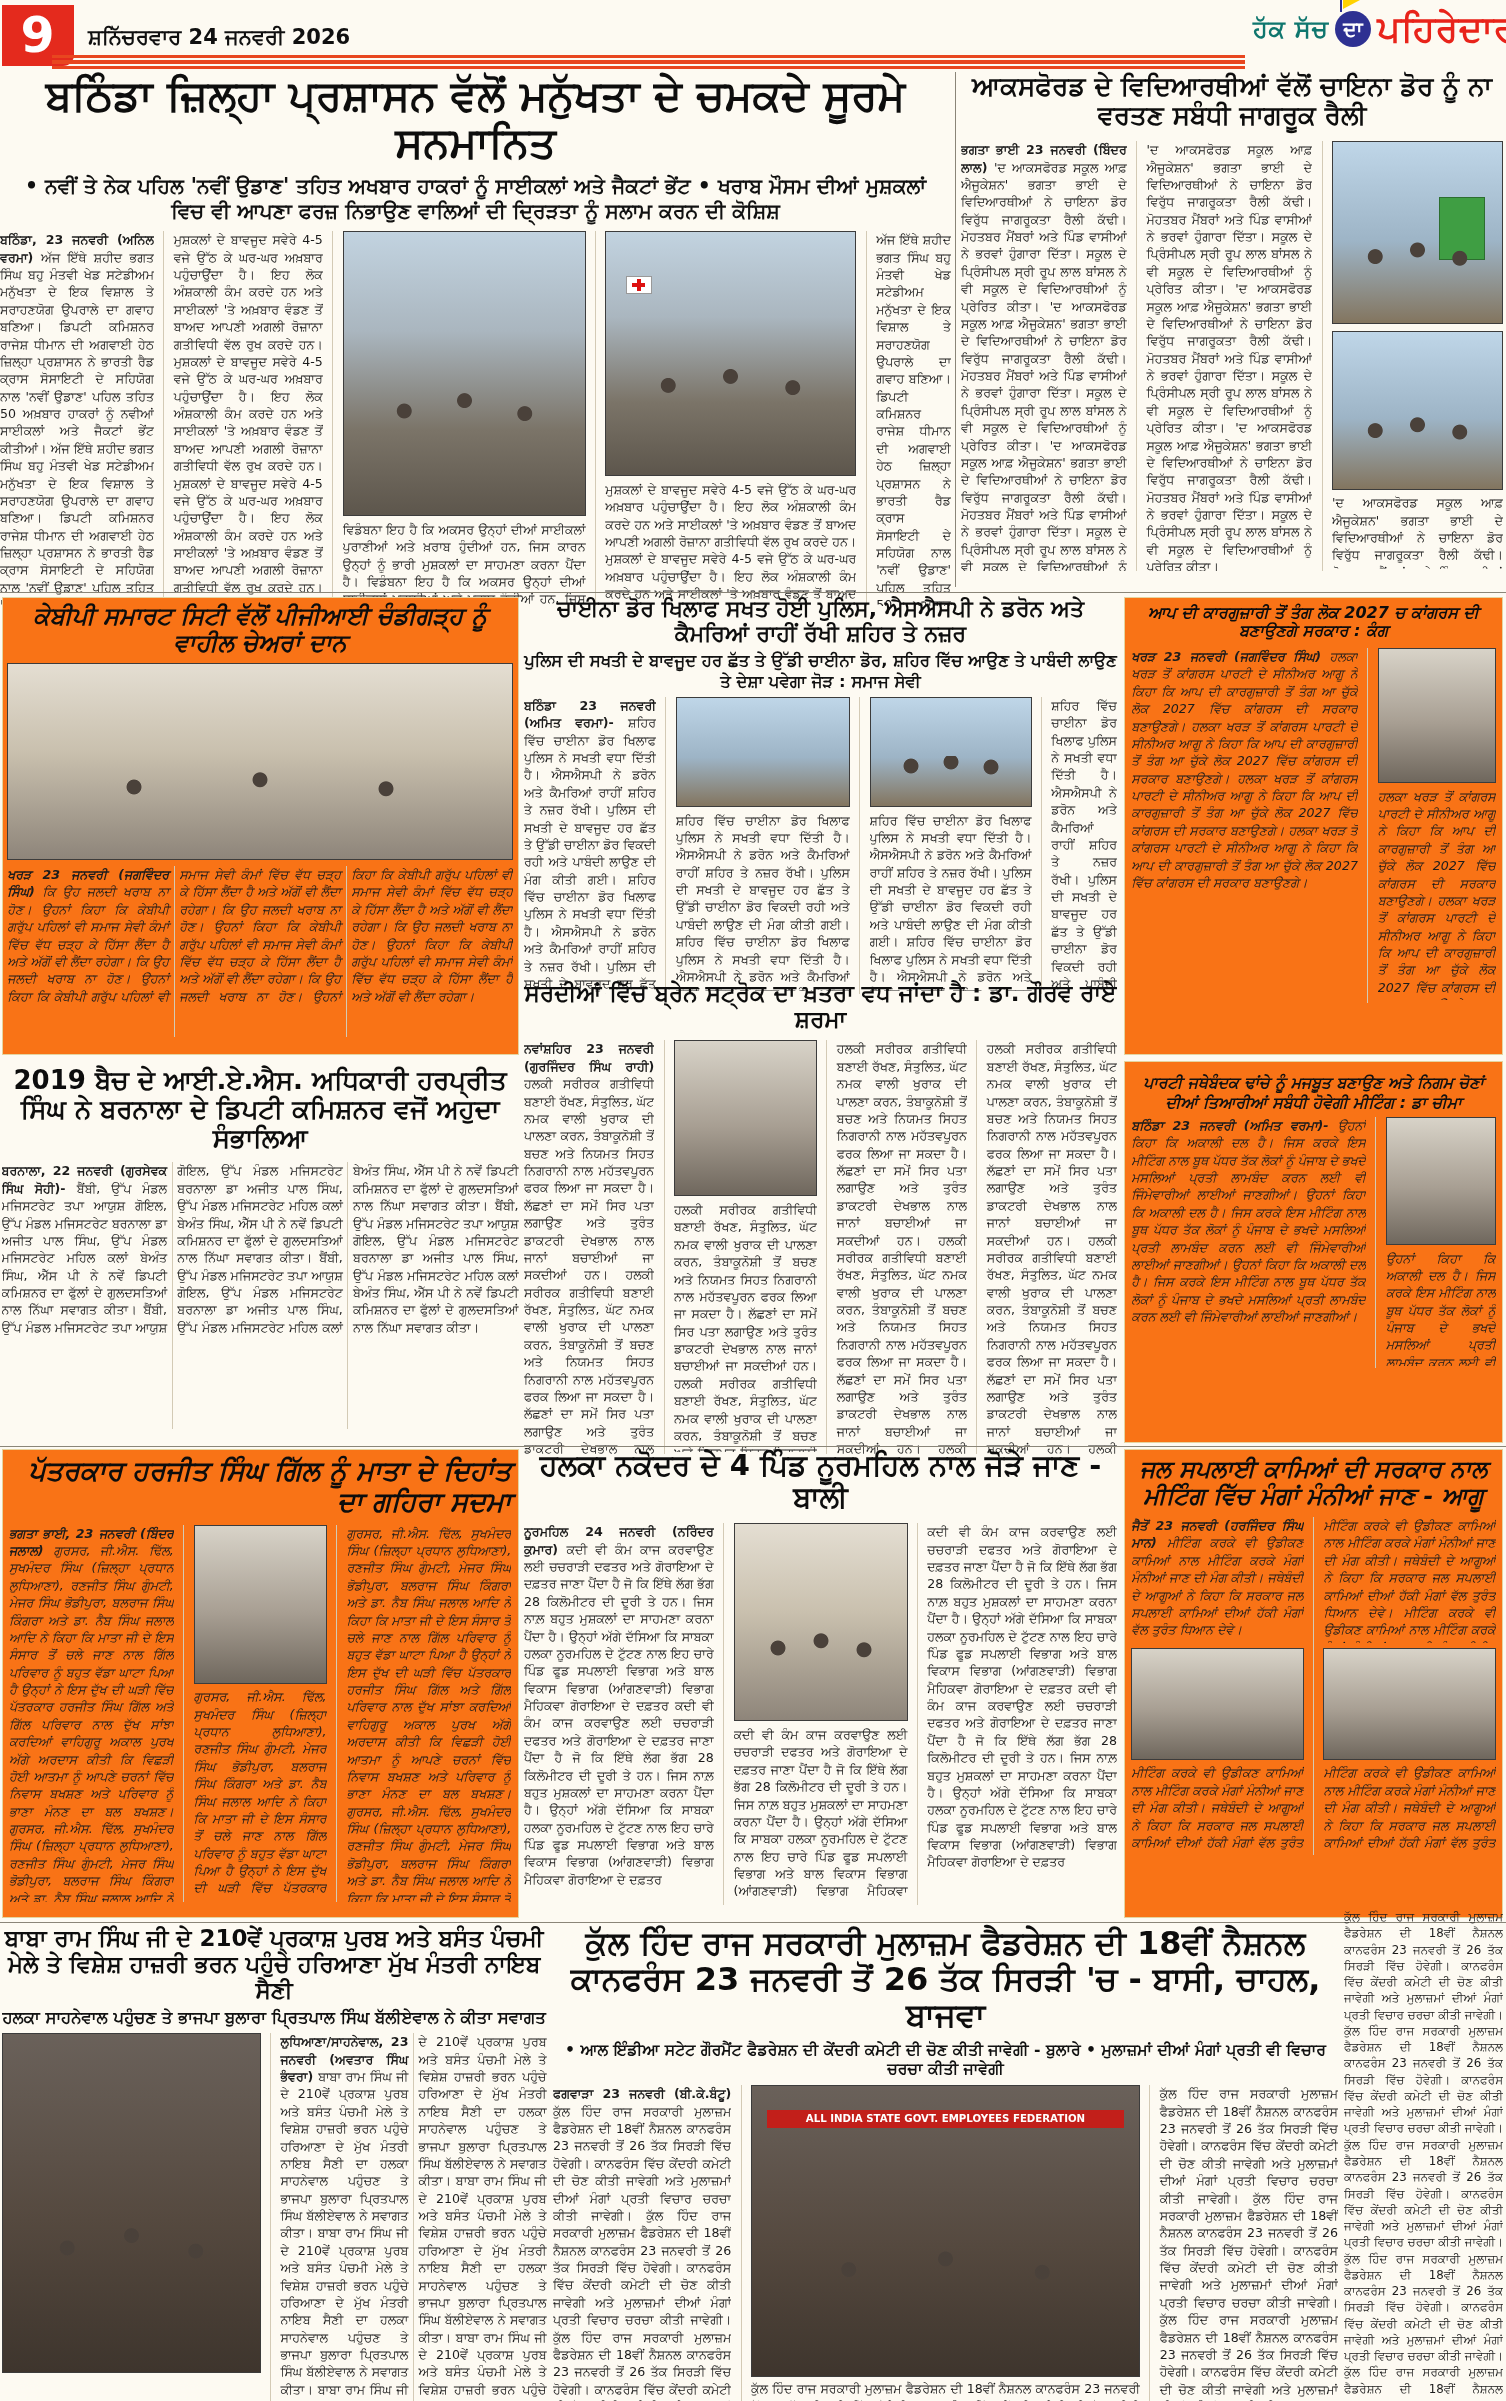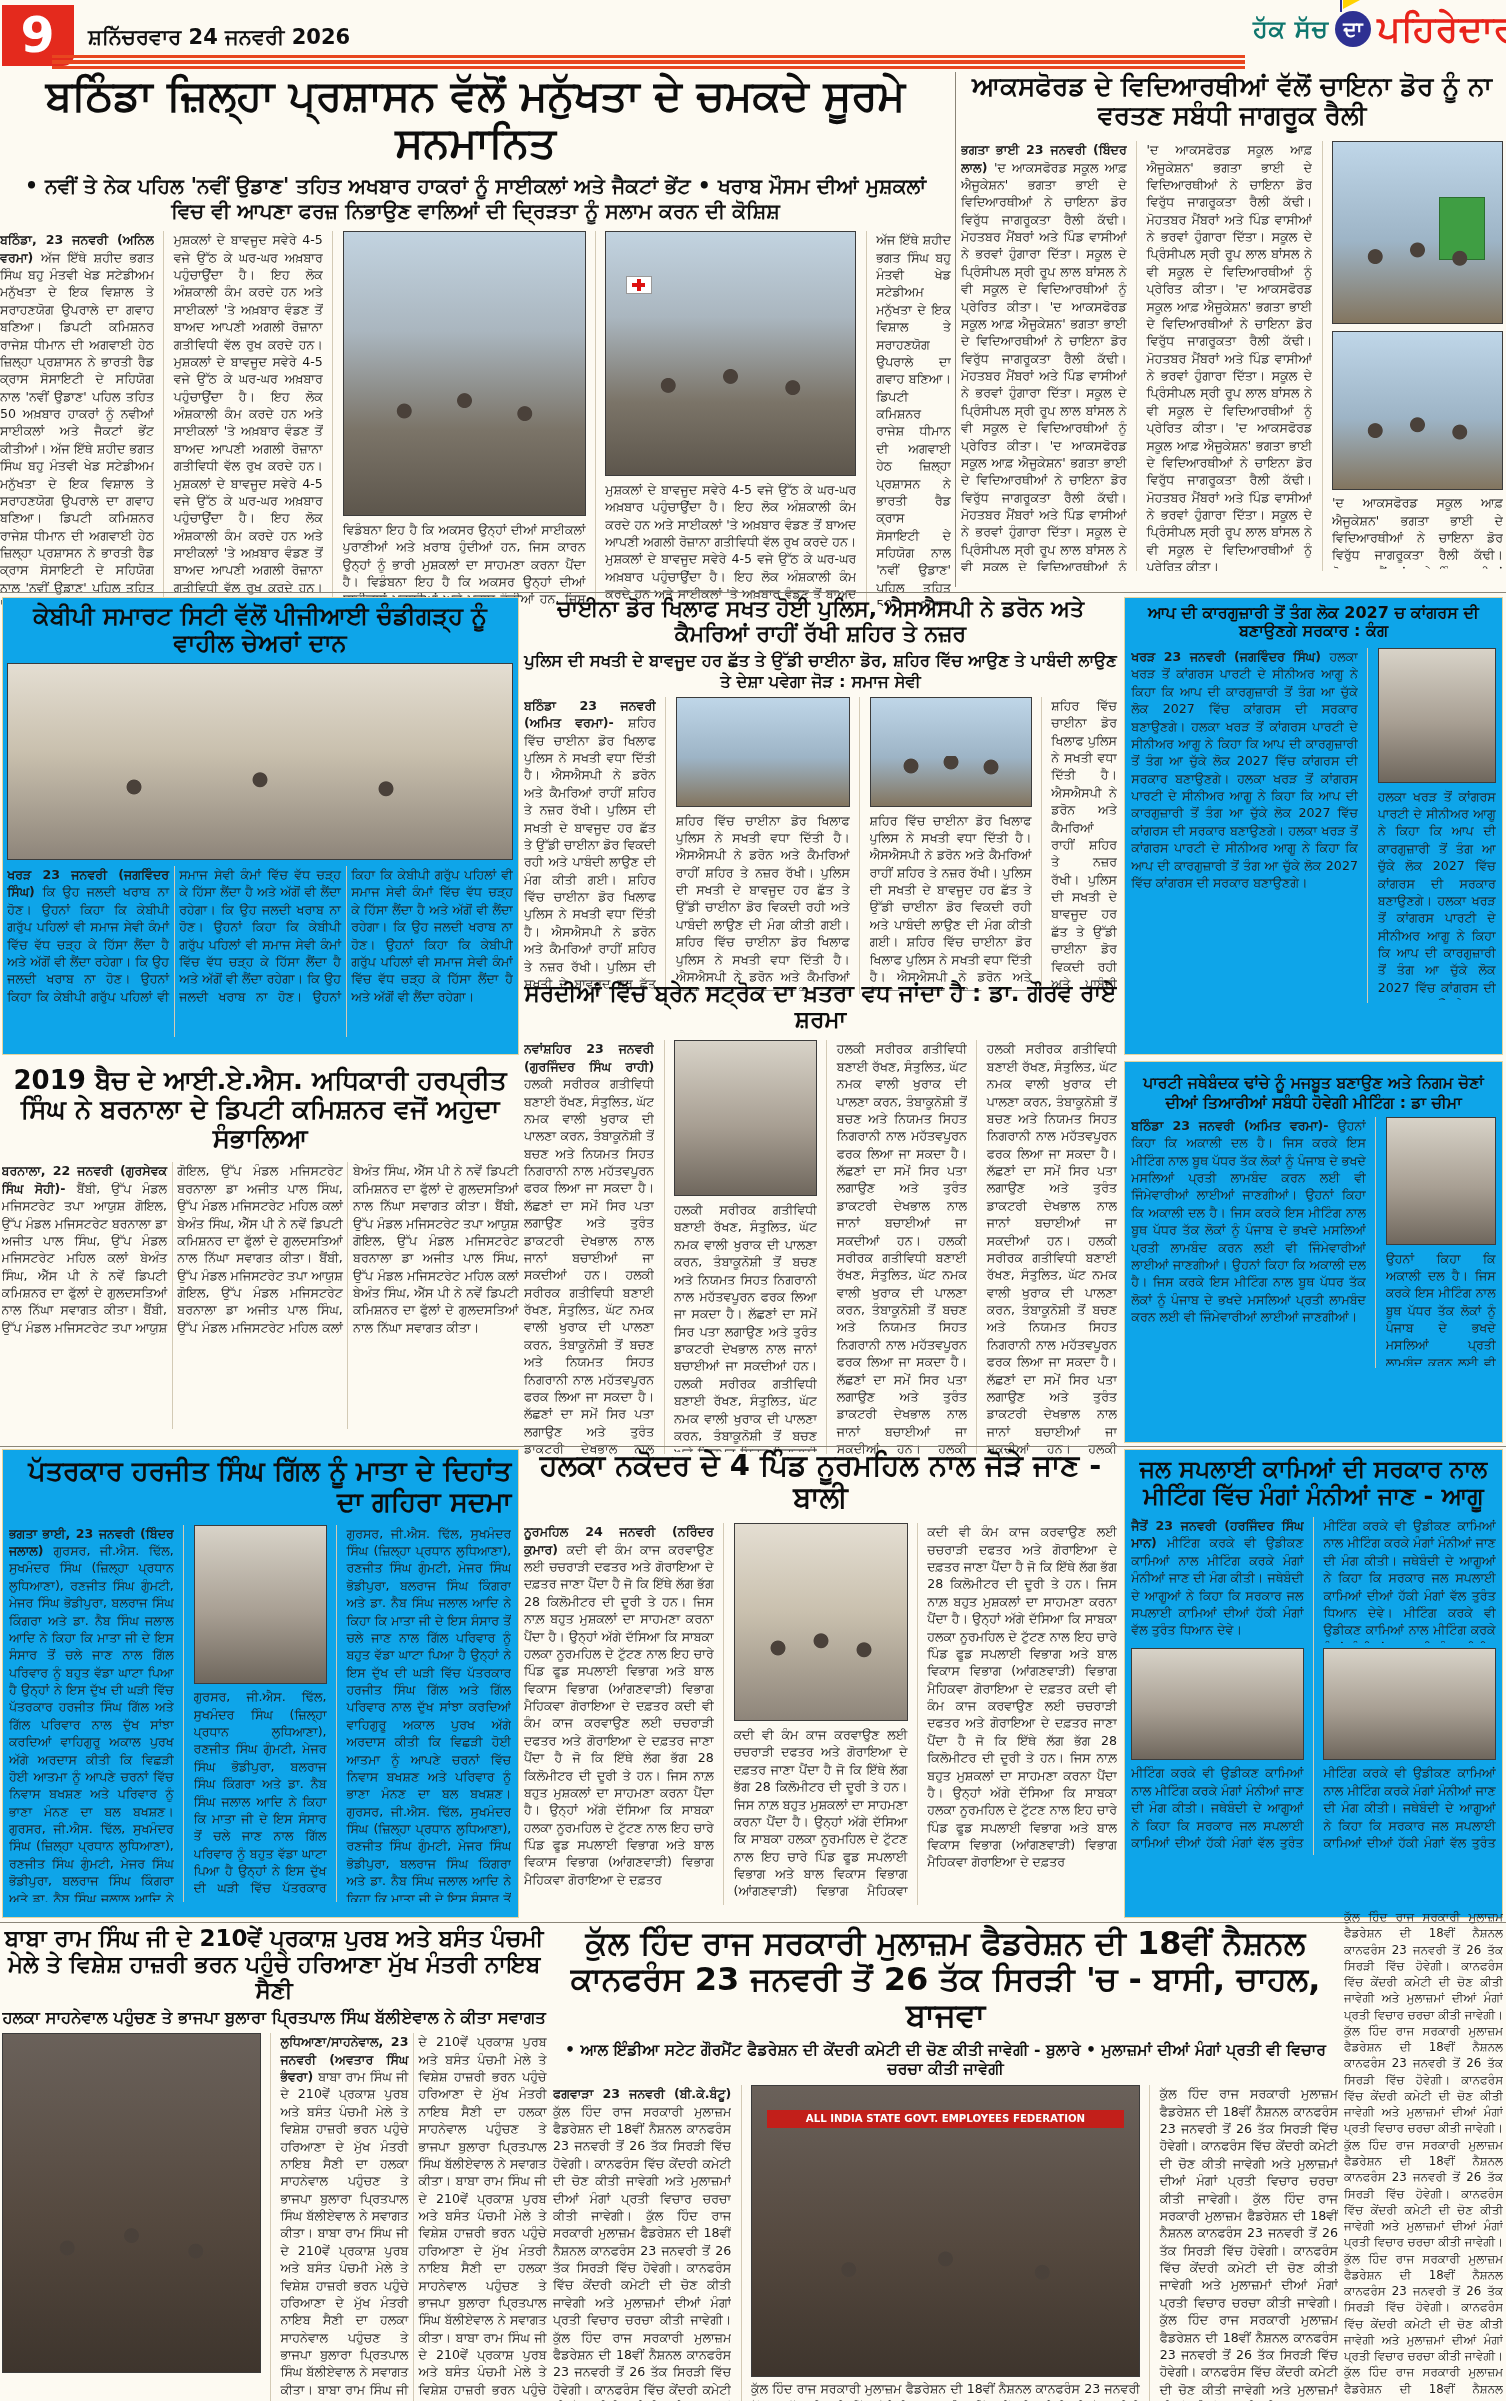--- a/index.html
+++ b/index.html
@@ -22,21 +22,21 @@
   
   .hl{font-weight:bold;color:#0d0d0d;text-align:center;line-height:1.12;margin:0;}
   .sub{font-weight:bold;text-align:center;line-height:1.25;color:#111;}
   .bd{font-size:12.6px;line-height:1.38;text-align:justify;color:#1c1c1c;overflow:hidden;}
   .dl{font-weight:bold;}
   .row{display:flex;gap:9.4px;overflow:hidden;}
   .tc{flex:1;min-width:0;}
   .tc + .tc{border-left:0.8px solid #d3cab5;padding-left:9.4px;}
   .c2{column-count:2;column-gap:10.2px;column-rule:0.8px solid #d3cab5;}
   .c3{column-count:3;column-gap:10.2px;column-rule:0.8px solid #d3cab5;}
-  .cream{background:#0ea5e9;border:0.8px solid #e5d49f;}
+  .cream{background:#f97316;border:0.8px solid #e5d49f;font-style:italic;}
   .sep-h{background:#8a8578;height:0.8px;}
   .sep-v{background:#8a8578;width:0.8px;}
   
   .ph{border:0.8px solid #3c3c3c;position:relative;overflow:hidden;background:#9aa3ab;padding-left:20px;}
   .ph-outdoor{background:linear-gradient(180deg,#c2d3e0 0%,#aab6bf 35%,#7b7468 70%,#5d564c 100%);}
   .ph-room{background:linear-gradient(180deg,#e4ded2 0%,#c9c0ae 45%,#8e857a 100%);}
   .ph-sky{background:linear-gradient(180deg,#bfd6e8 0%,#9db4c6 55%,#83755f 100%);}
   .ph-crowd{background:linear-gradient(180deg,#6a615a 0%,#55493f 55%,#3e352d 100%);}
   .ph-portrait{background:linear-gradient(180deg,#d8d3c8 0%,#a89f93 55%,#6f675d 100%);}
   .ph .heads{position:absolute;bottom:0;left:0;right:0;height:46%;

